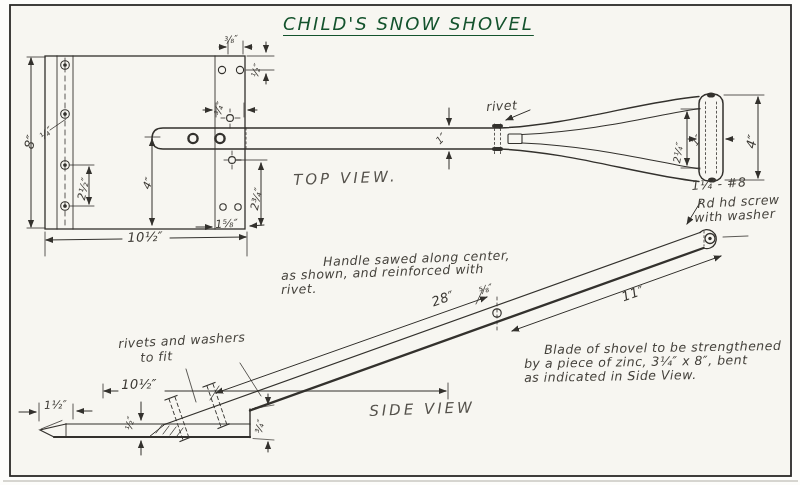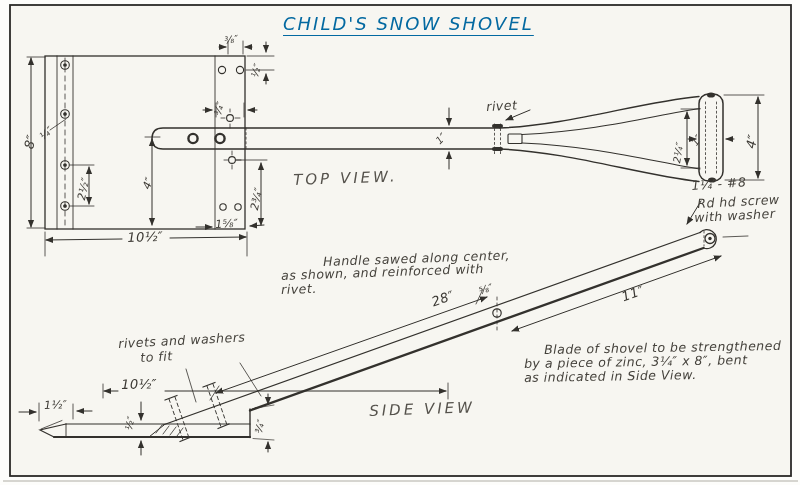--- a/index.html
+++ b/index.html
@@ -13,21 +13,21 @@
   .lbl{
     position:absolute;
     font-style:italic;
     color:#3b3833;
     white-space:nowrap;
     line-height:1;
     transform-origin:left top;
     letter-spacing:0.5px;
   }
   .title{
-    font-size:18px;letter-spacing:2px;color:#0369a1;
+    font-size:18px;letter-spacing:2px;color:#14532d;
     text-decoration:underline;text-underline-offset:5px;text-decoration-thickness:1px;
   }
   .viewlbl{font-size:15px;letter-spacing:3px;color:#55524c;}
   .note{font-size:12.5px;color:#45423c;}
   .dim{font-size:11px;color:#3b3833;}
   .dim-lg{font-size:13px;}
   .dim-sm{font-size:10px;}
 </style>
 </head>
 <body>

